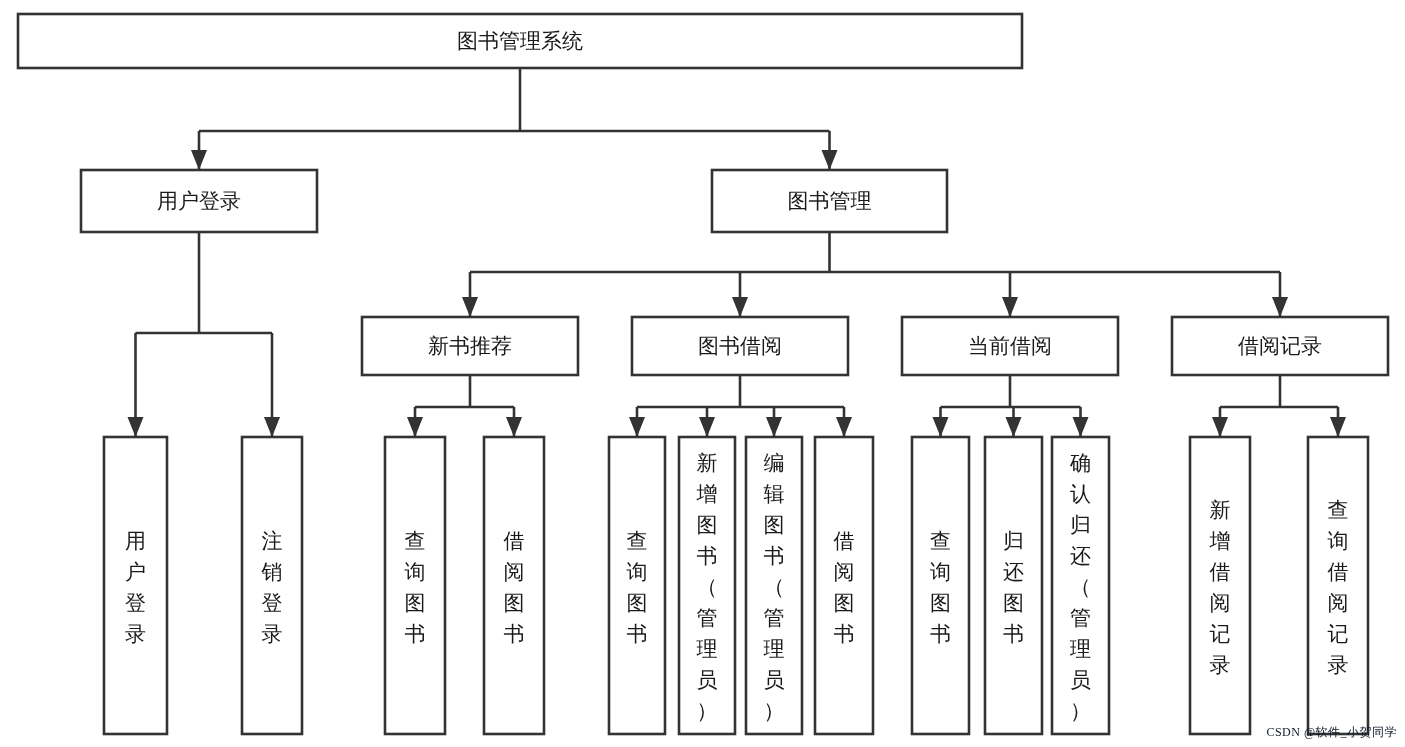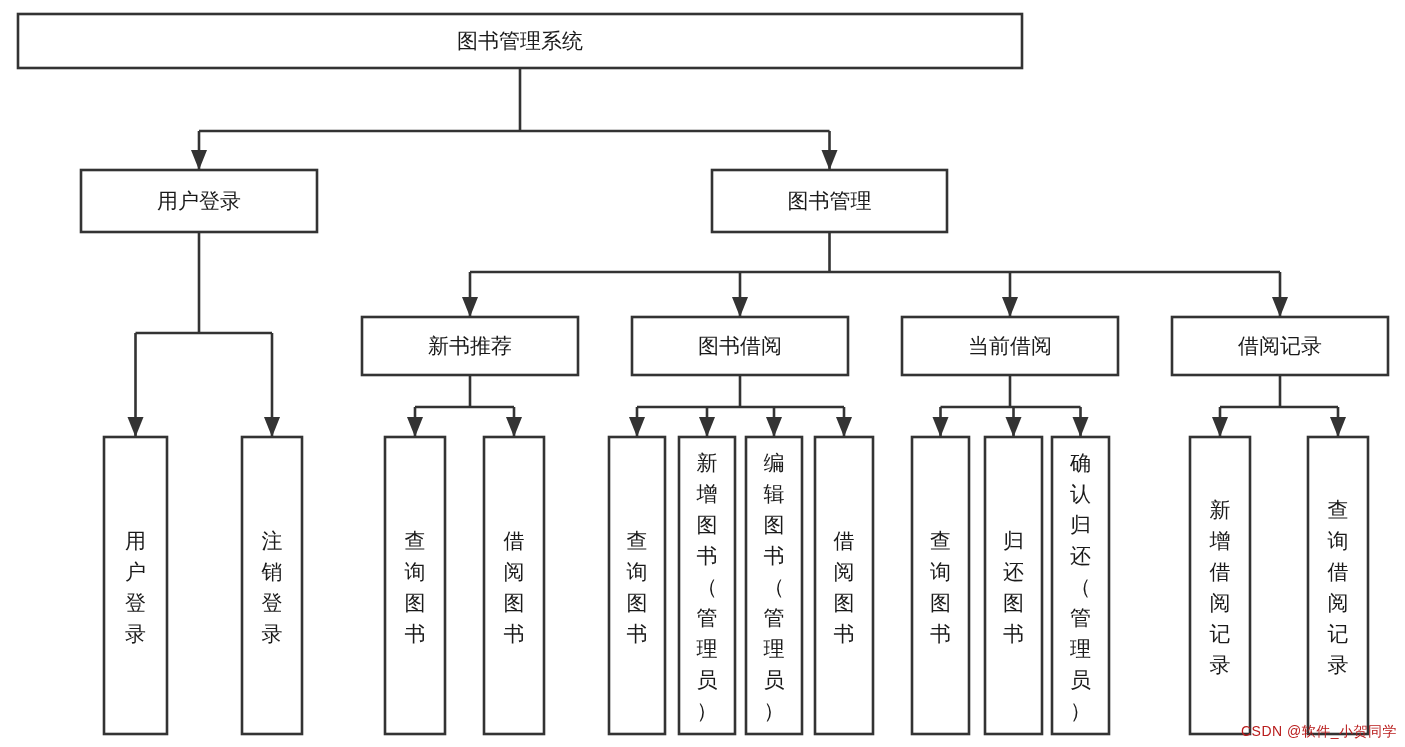--- a/index.html
+++ b/index.html
@@ -51,23 +51,23 @@
   .node-label-v {
     font-family: "DejaVu Sans", "Liberation Sans", sans-serif;
     font-size: 21px;
     fill: #1a1a1a;
     text-anchor: middle;
   }
   .watermark-text {
     position: absolute;
     right: 8px;
     bottom: 6px;
-    font-family: Liberation Sans, sans-serif;
-    font-size: 14px;
-    color: #b91c1c;
+    font-family: Liberation Serif, serif;
+    font-size: 12px;
+    color: #0f172a;
     letter-spacing: 0.5px;
     white-space: nowrap;
     user-select: none;
   }
 </style>
 </head>
 <body>
 
 <div id="diagram-root">
   <svg id="tree-svg" viewBox="0 0 1405 747">

